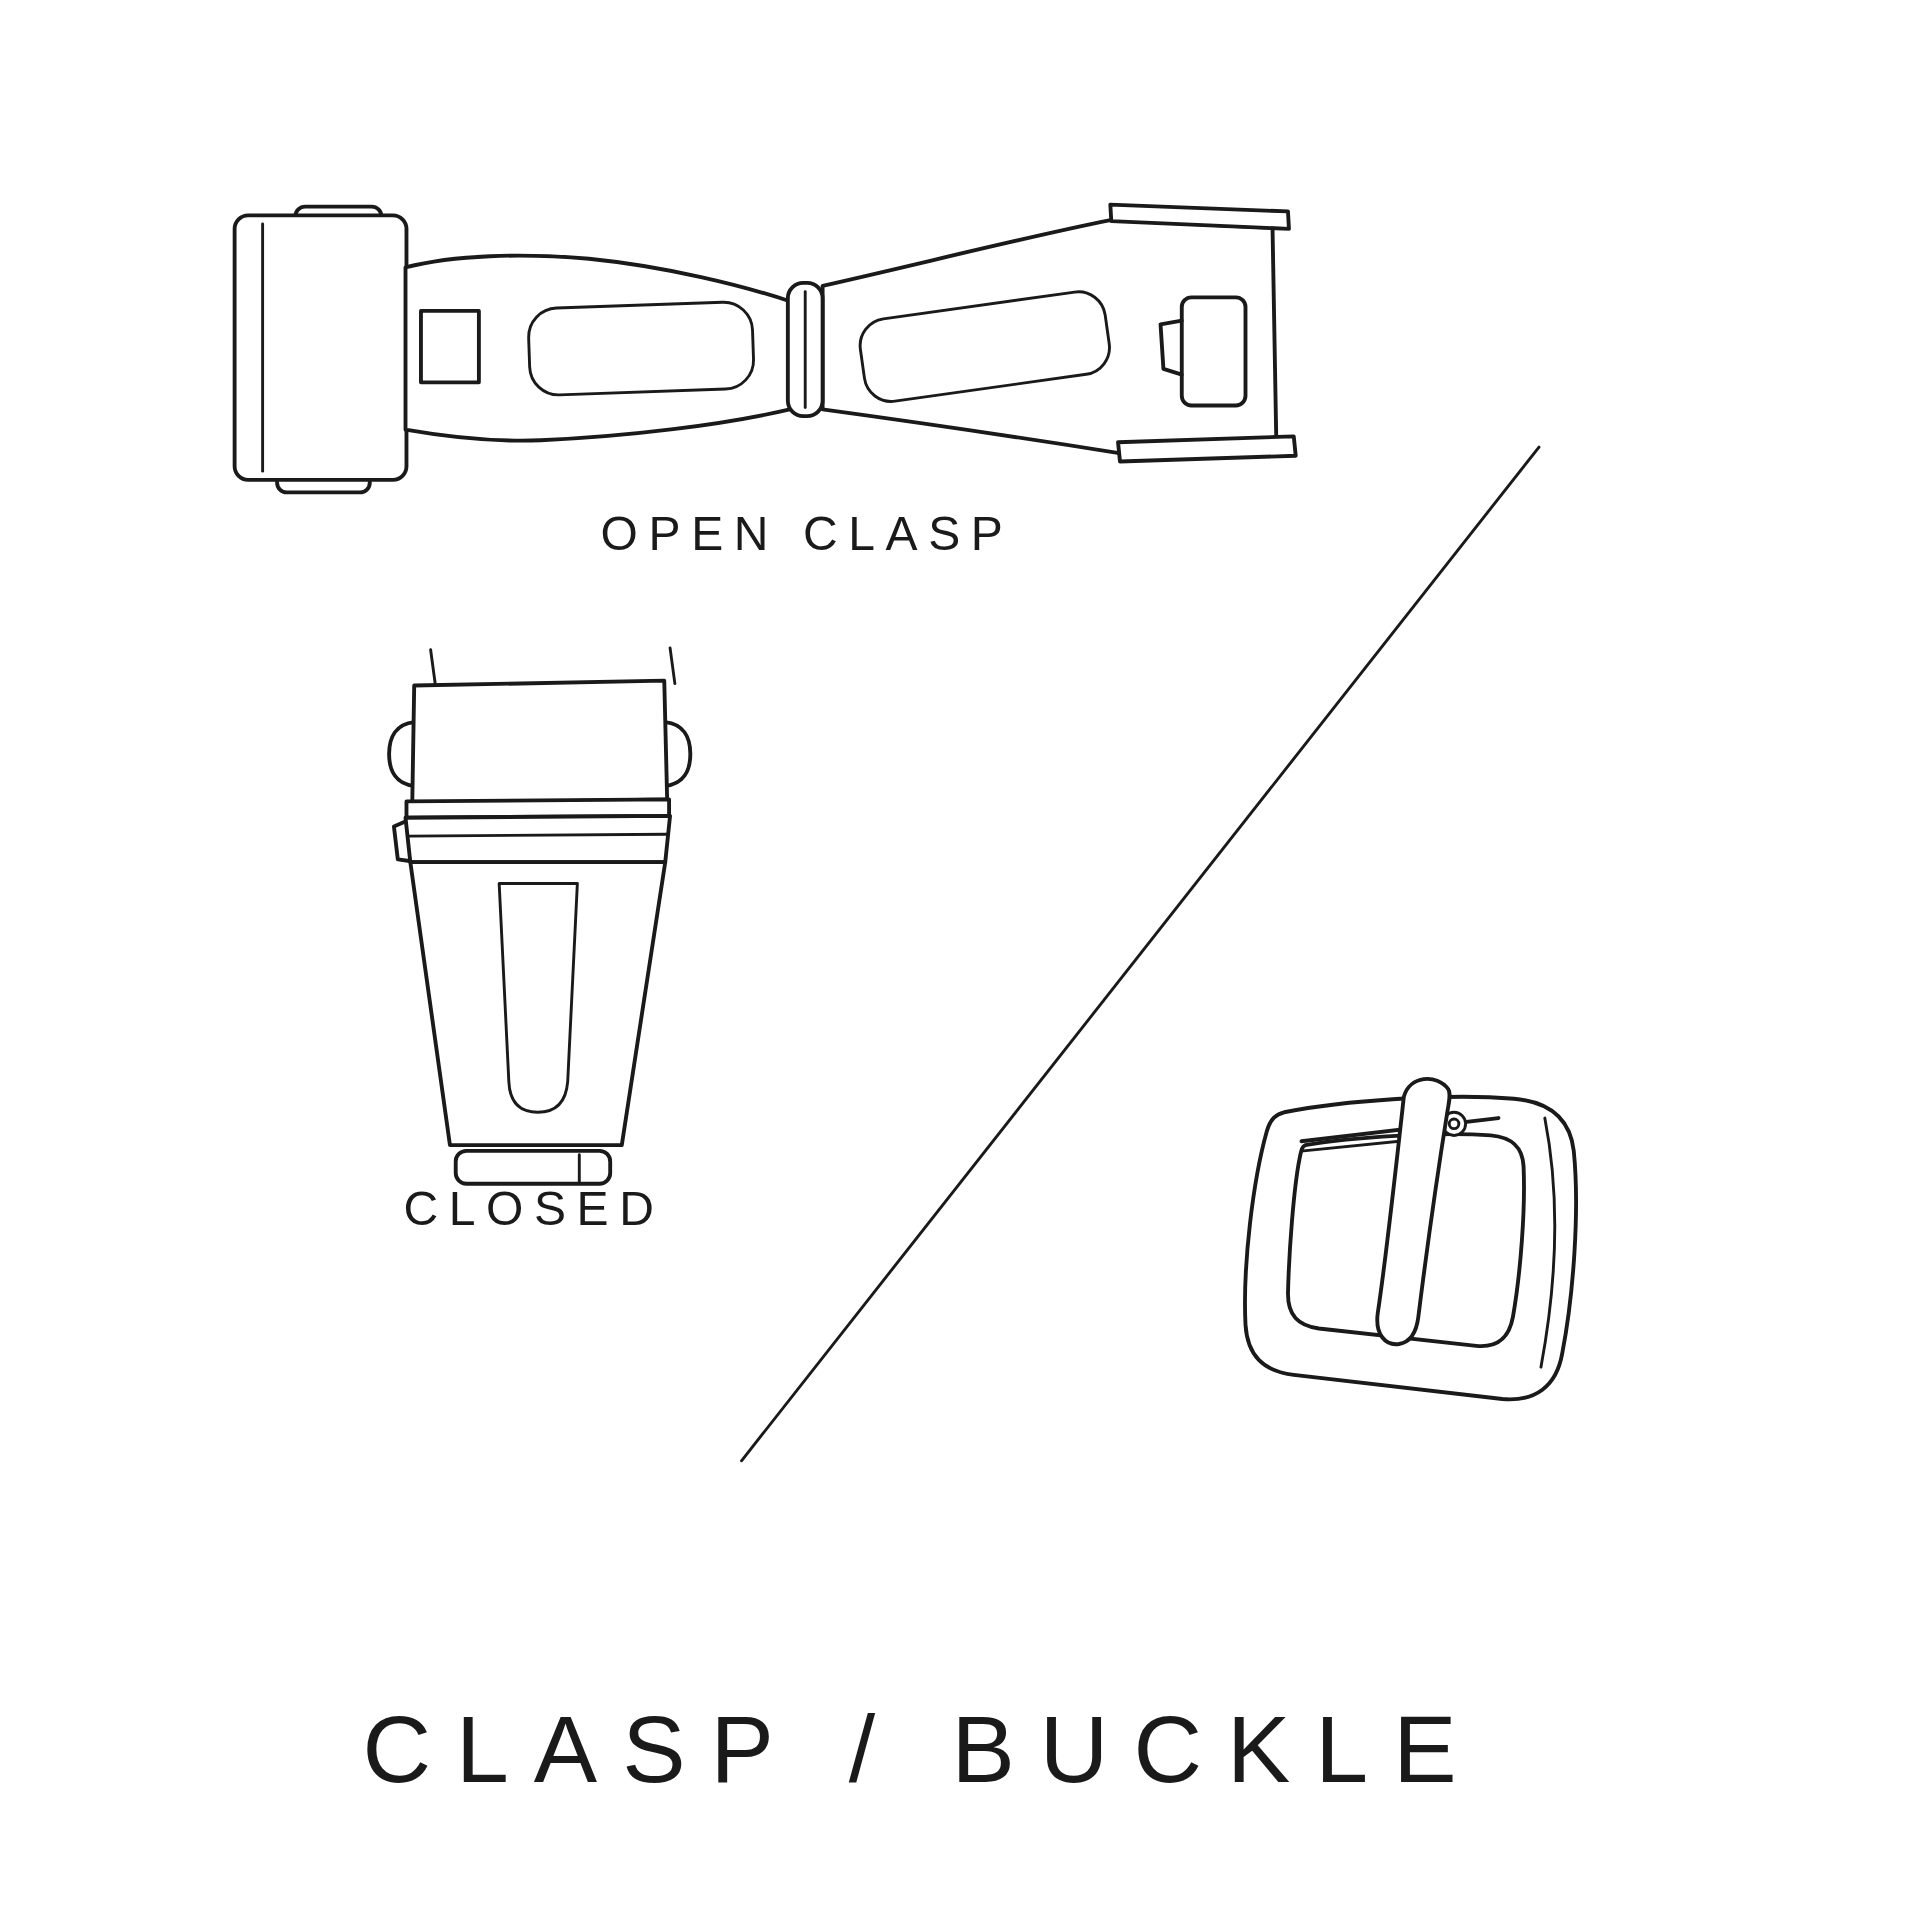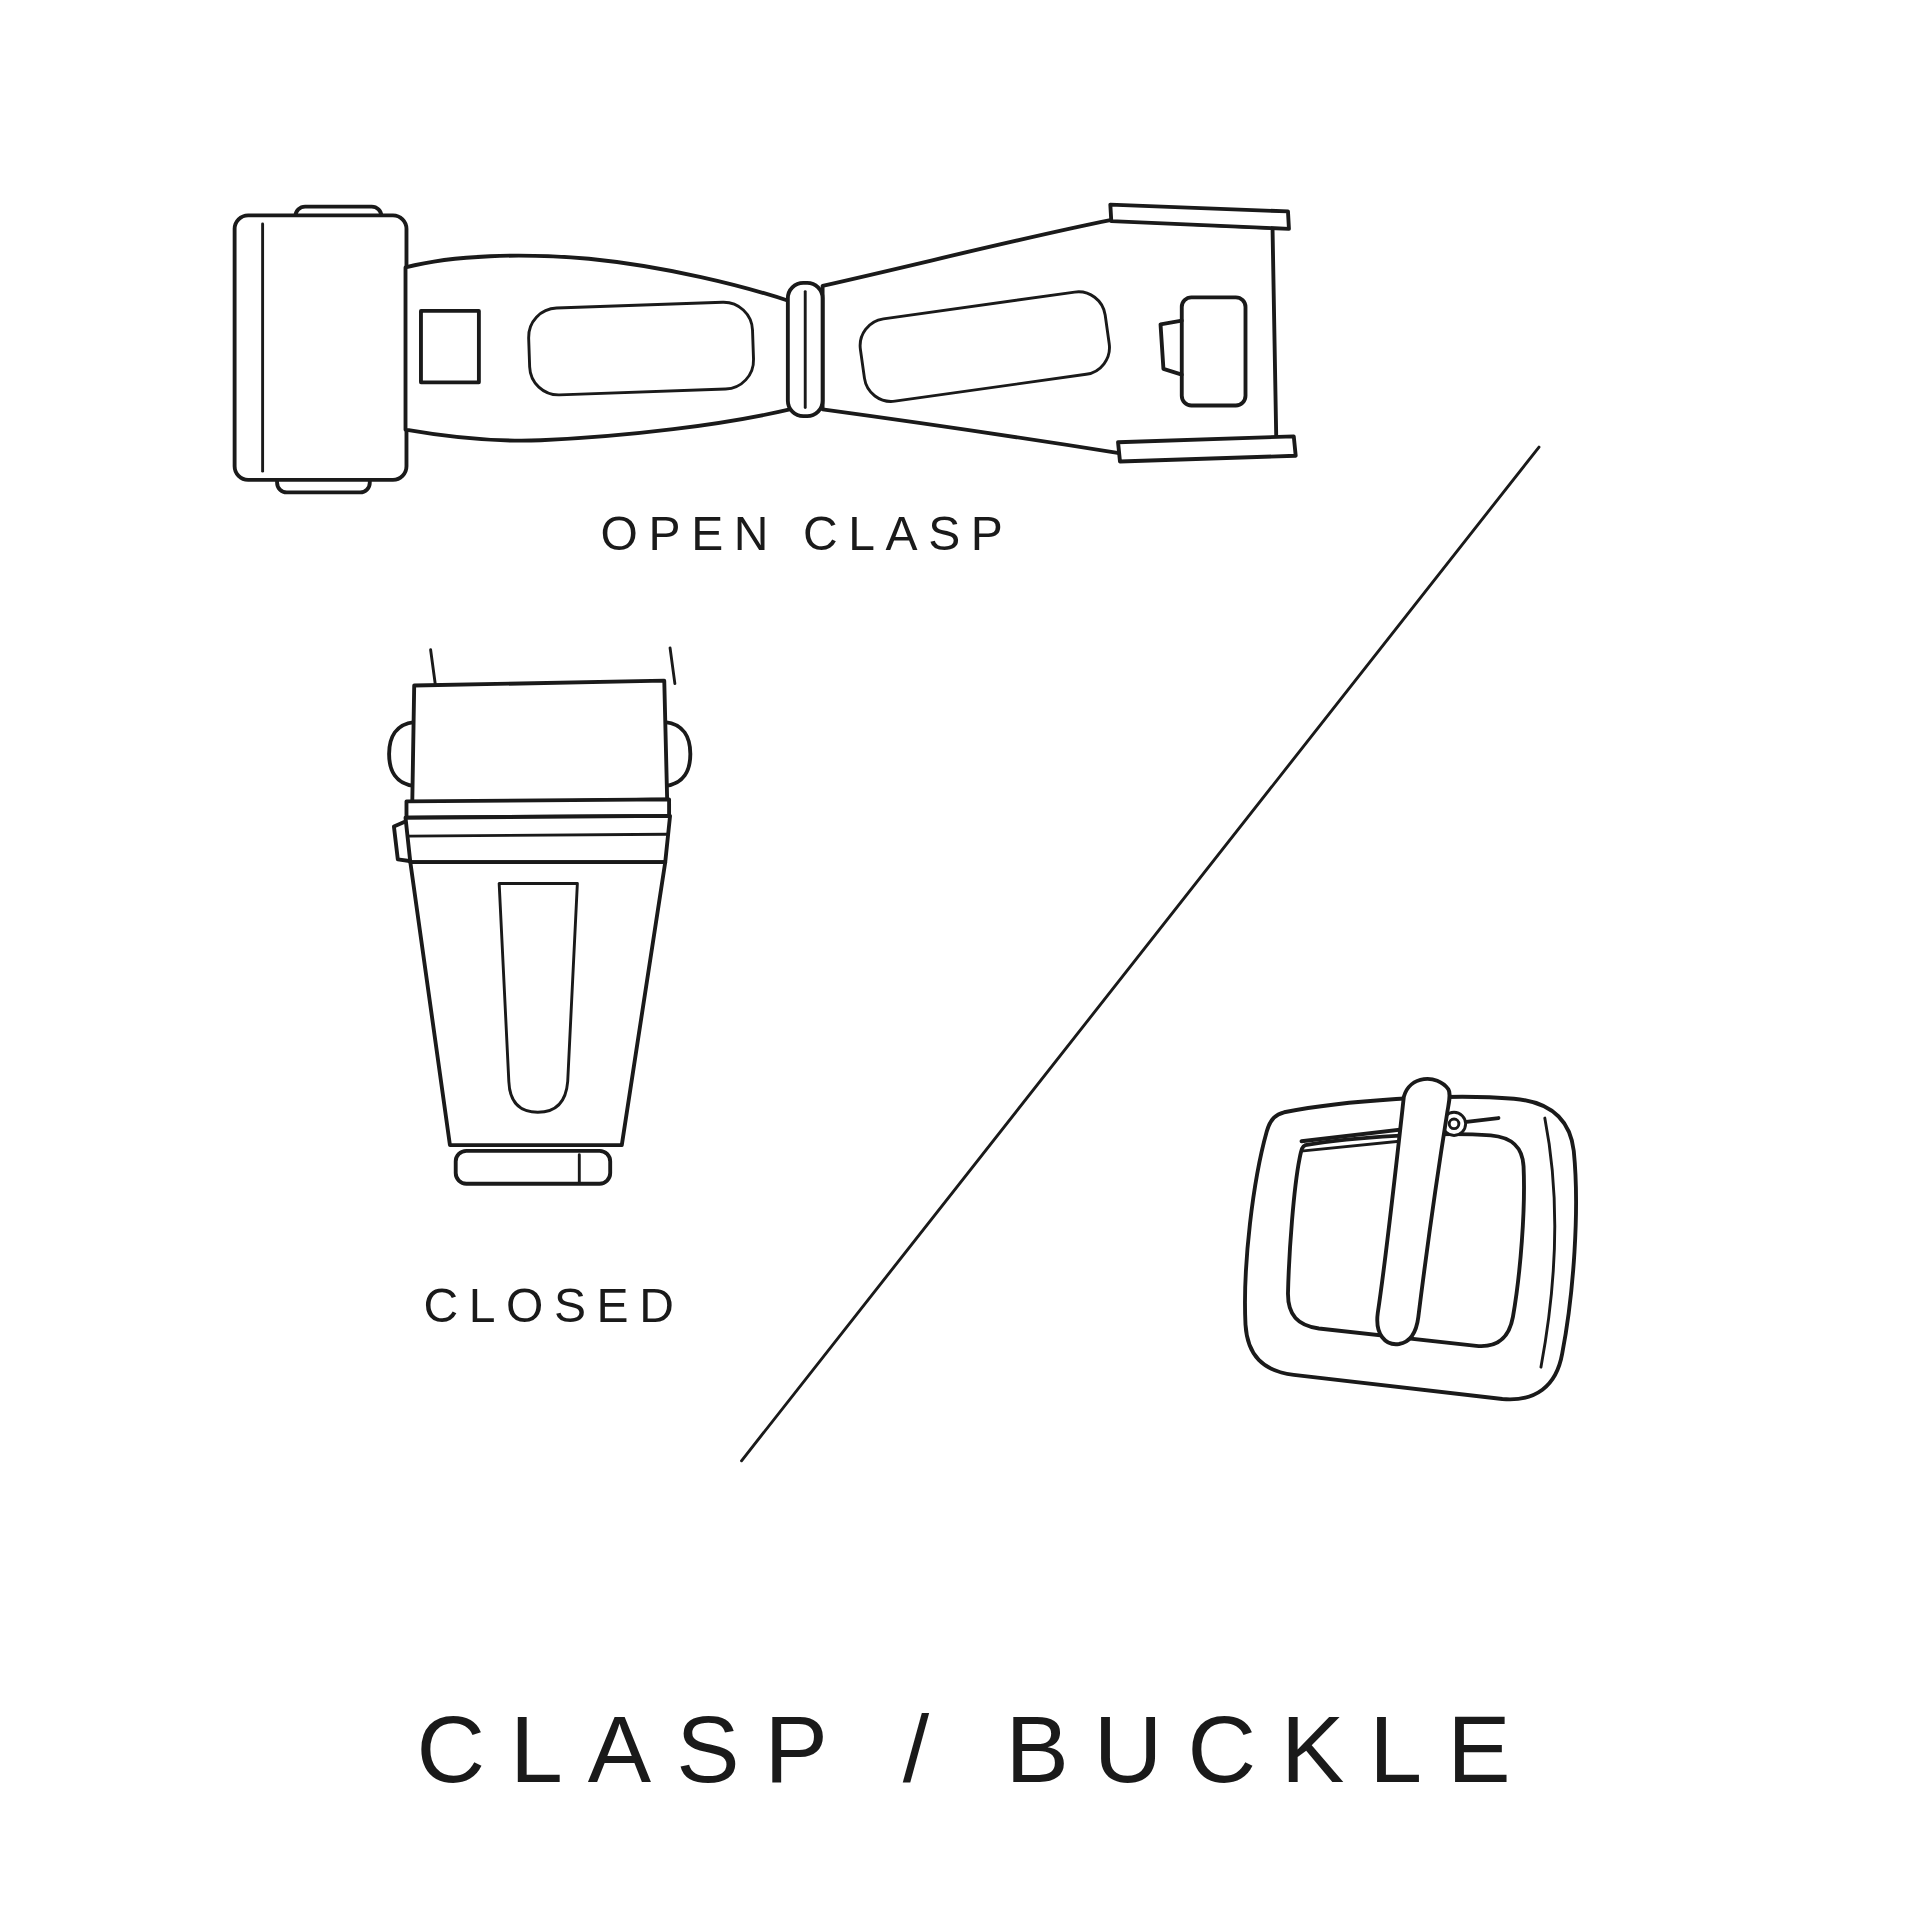--- a/index.html
+++ b/index.html
@@ -17,23 +17,23 @@
   .stroke4 { stroke-width:4; }
   .stroke3 { stroke-width:3; }
   .fillw { fill:#ffffff; }
   .filln { fill:none; }
   .label {
     position:absolute; transform:translateX(-50%);
     color:var(--text); font-size:48px; letter-spacing:10.6px;
     white-space:nowrap; font-weight:400;
   }
   .label-open  { left:807px; top:506px; }
-  .label-closed{ left:534px; top:1278px;margin-left:20px; }
+  .label-closed{ left:534px; top:1181px; }
   .title {
-    position:absolute; left:976px; top:1695px; transform:translateX(-50%);
+    position:absolute; left:922px; top:1695px; transform:translateX(-50%);
     color:var(--text); font-size:95px; letter-spacing:25px;
     white-space:nowrap; font-weight:400;
   }
 </style>
 </head>
 <body>
 
 <div class="canvas">
 
   <svg class="art" viewBox="0 0 2000 2000" aria-hidden="true">

